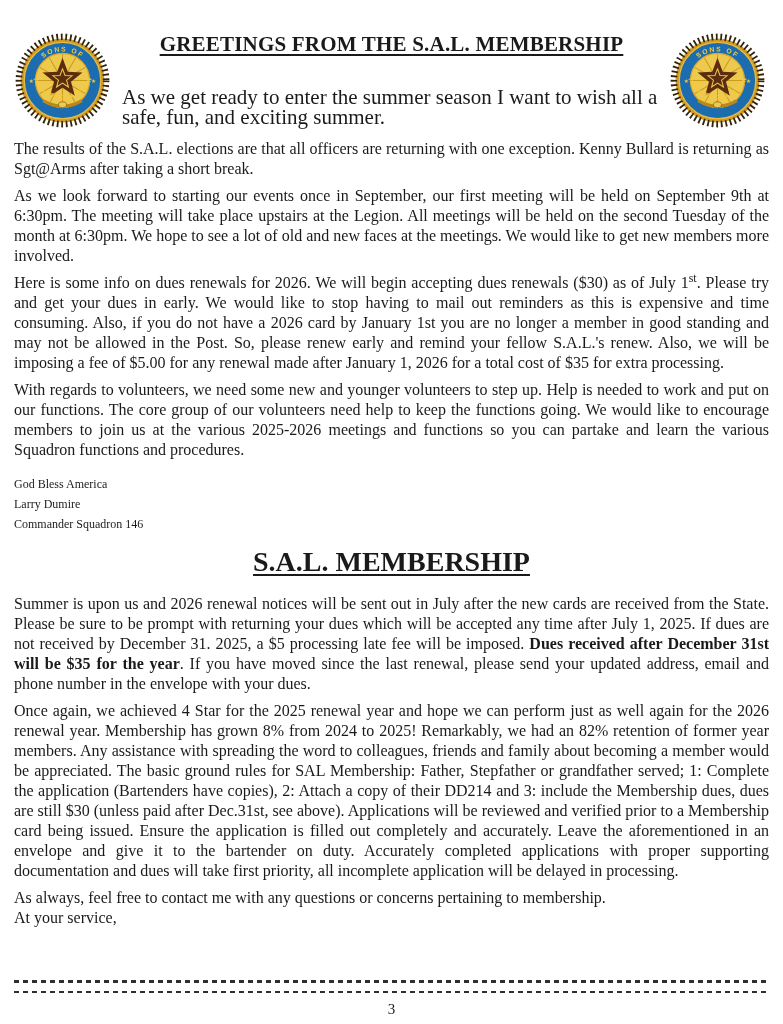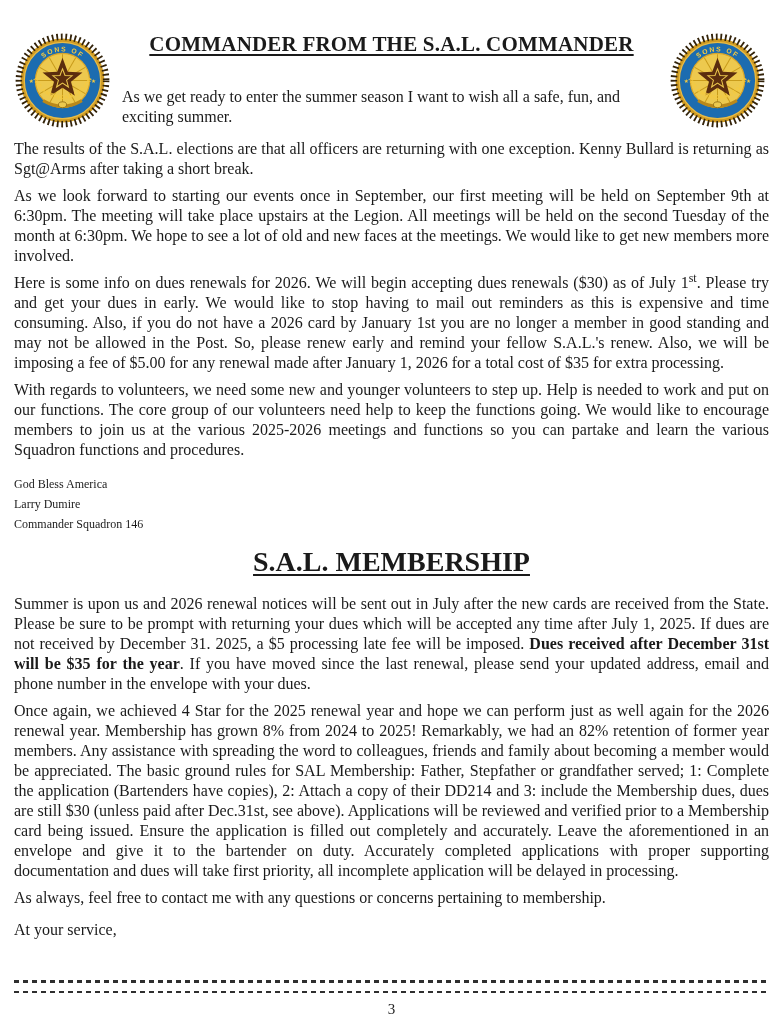--- a/index.html
+++ b/index.html
@@ -15,21 +15,21 @@
 
   
   .header { display:grid; grid-template-columns:100px 1fr 100px; align-items:start; margin-bottom:10px; }
   .emblem { width:97px; height:97px; margin-top:6px; }
   .header-center { padding:0 6px; }
   .page-title {
     text-align:center; font-weight:bold; font-size:21px; letter-spacing:0.2px;
     text-decoration:underline; text-decoration-thickness:2px; text-underline-offset:3px;
     margin-top:6px;
   }
-  .intro { margin-top:30px; font-size:16px; line-height:20px; text-align:left; padding-left:2px; }
+  .intro { margin-top:30px; font-size:21px; line-height:20px; text-align:left; padding-left:2px; }
 
   
   .bodytext p { font-size:16px; line-height:20px; text-align:justify; margin:0 0 7px 0; }
   .sig-block { margin-top:14px; margin-bottom:4px; }
   .sig-line { font-size:12px; line-height:20px; }
 
   .section-title {
     text-align:center; font-weight:bold; font-size:28px;
     text-decoration:underline; text-decoration-thickness:2px; text-underline-offset:3px;
     margin:12px 0 16px 0;
@@ -90,21 +90,21 @@
         <textPath href="#e1-top" startOffset="50%" text-anchor="middle">SONS OF</textPath>
       </text>
       <text class="ring-text" font-size="6.8" letter-spacing="0.8">
         <textPath href="#e1-bot" startOffset="50%" text-anchor="middle">THE AMERICAN LEGION</textPath>
       </text>
       <text x="21.5" y="63.5" font-size="7" fill="#f6ca3e" text-anchor="middle">★</text>
       <text x="98.5" y="63.5" font-size="7" fill="#f6ca3e" text-anchor="middle">★</text>
     </svg>
 
     <div class="header-center">
-      <div class="page-title">COMMANDER FROM THE S.A.L. COMMANDER</div>
+      <div class="page-title">GREETINGS FROM THE S.A.L. MEMBERSHIP</div>
       <p class="intro">As we get ready to enter the summer season I want to wish all a safe, fun, and exciting summer.</p>
     </div>
 
     <svg class="emblem" viewBox="0 0 120 120" aria-hidden="true">
       <defs>
         <path id="e2-top" d="M 22,62 A 38,38 0 0 1 98,62"></path>
         <path id="e2-bot" d="M 23,55 A 38.5,38.5 0 0 0 97,55"></path>
       </defs>
       <circle cx="60" cy="60" r="52" fill="#cf9b23"></circle>
       <circle cx="60" cy="60" r="54" fill="none" stroke="#33230a" stroke-width="8" stroke-dasharray="2.2,3.4"></circle>
@@ -152,21 +152,21 @@
       <div class="sig-line">Larry Dumire</div>
       <div class="sig-line">Commander Squadron 146</div>
     </div>
   </div>
 
   <div class="section-title">S.A.L. MEMBERSHIP</div>
 
   <div class="bodytext">
     <p><span>Summer is upon us and 2026 renewal notices will be sent out in July after the new cards are received from the State.  Please be sure to be prompt with returning your dues which will be accepted any time after July 1, 2025.  If dues are not received by December 31. 2025, a $5 processing late fee will be imposed.  </span><span class="bold-inline">Dues received after December 31st will be $35 for the year</span><span>.  If you have moved since the last renewal, please send your updated address, email and phone number in the envelope with your dues.</span></p>
     <p>Once again, we achieved 4 Star for the 2025 renewal year and hope we can perform just as well again for the 2026 renewal year.  Membership has grown 8% from 2024 to 2025!  Remarkably, we had an 82% retention of former year members.  Any assistance with spreading the word to colleagues, friends and family about becoming a member would be appreciated. The basic ground rules for SAL Membership: Father, Stepfather or grandfather served; 1: Complete the application (Bartenders have copies), 2: Attach a copy of their DD214 and 3: include the Membership dues, dues are still $30 (unless paid after Dec.31st, see above).  Applications will be reviewed and verified prior to a Membership card being issued. Ensure the application is filled out completely and accurately.  Leave the aforementioned in an envelope and give it to the bartender on duty.  Accurately completed applications with proper supporting documentation and dues will take first priority, all incomplete application will be delayed in processing.</p>
-    <p style="margin-bottom:12px;">As always, feel free to contact me with any questions or concerns pertaining to membership.</p>
+    <p style="margin-bottom:0;">As always, feel free to contact me with any questions or concerns pertaining to membership.</p>
     <p class="small-line">At your service,</p>
 
   </div>
 
   <div class="footer">
     <div class="dash-line"></div>
     <div class="dash-line"></div>
     <div class="page-number">3</div>
   </div>
 

